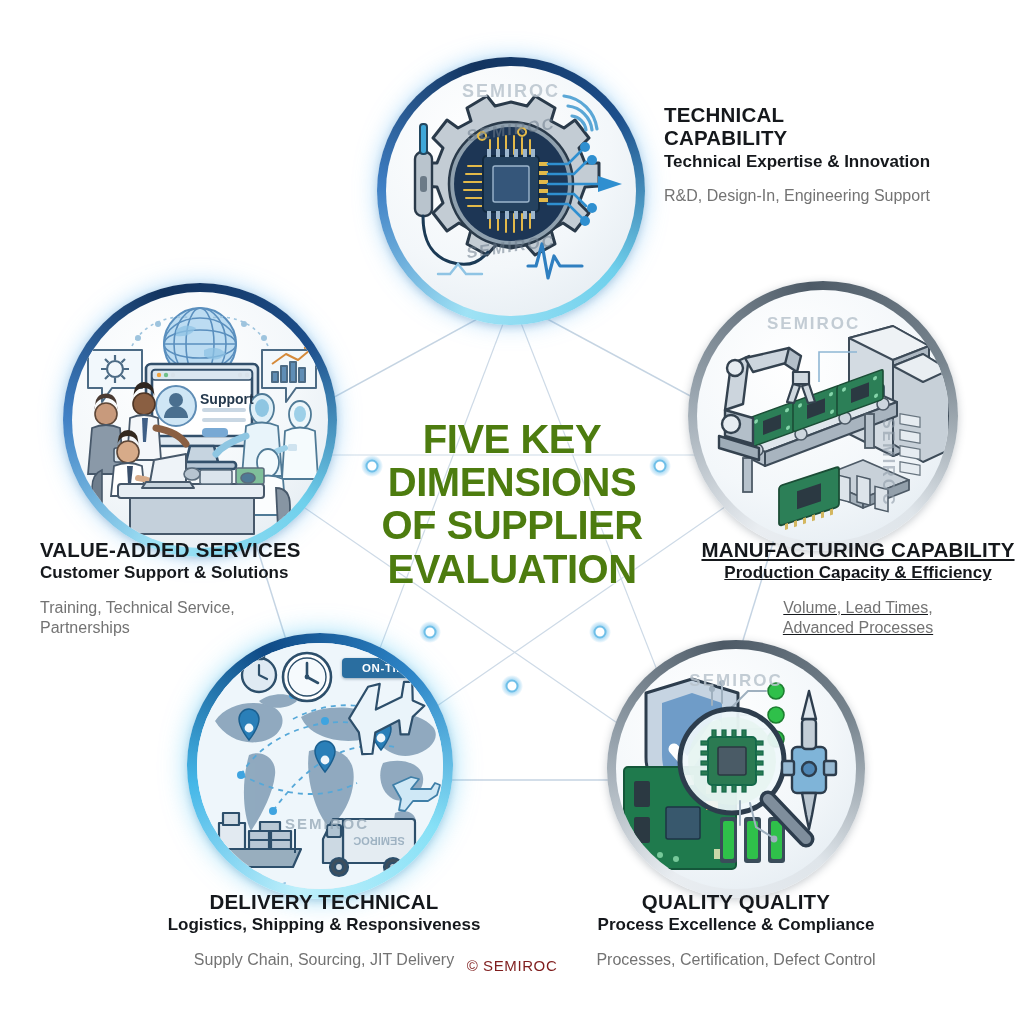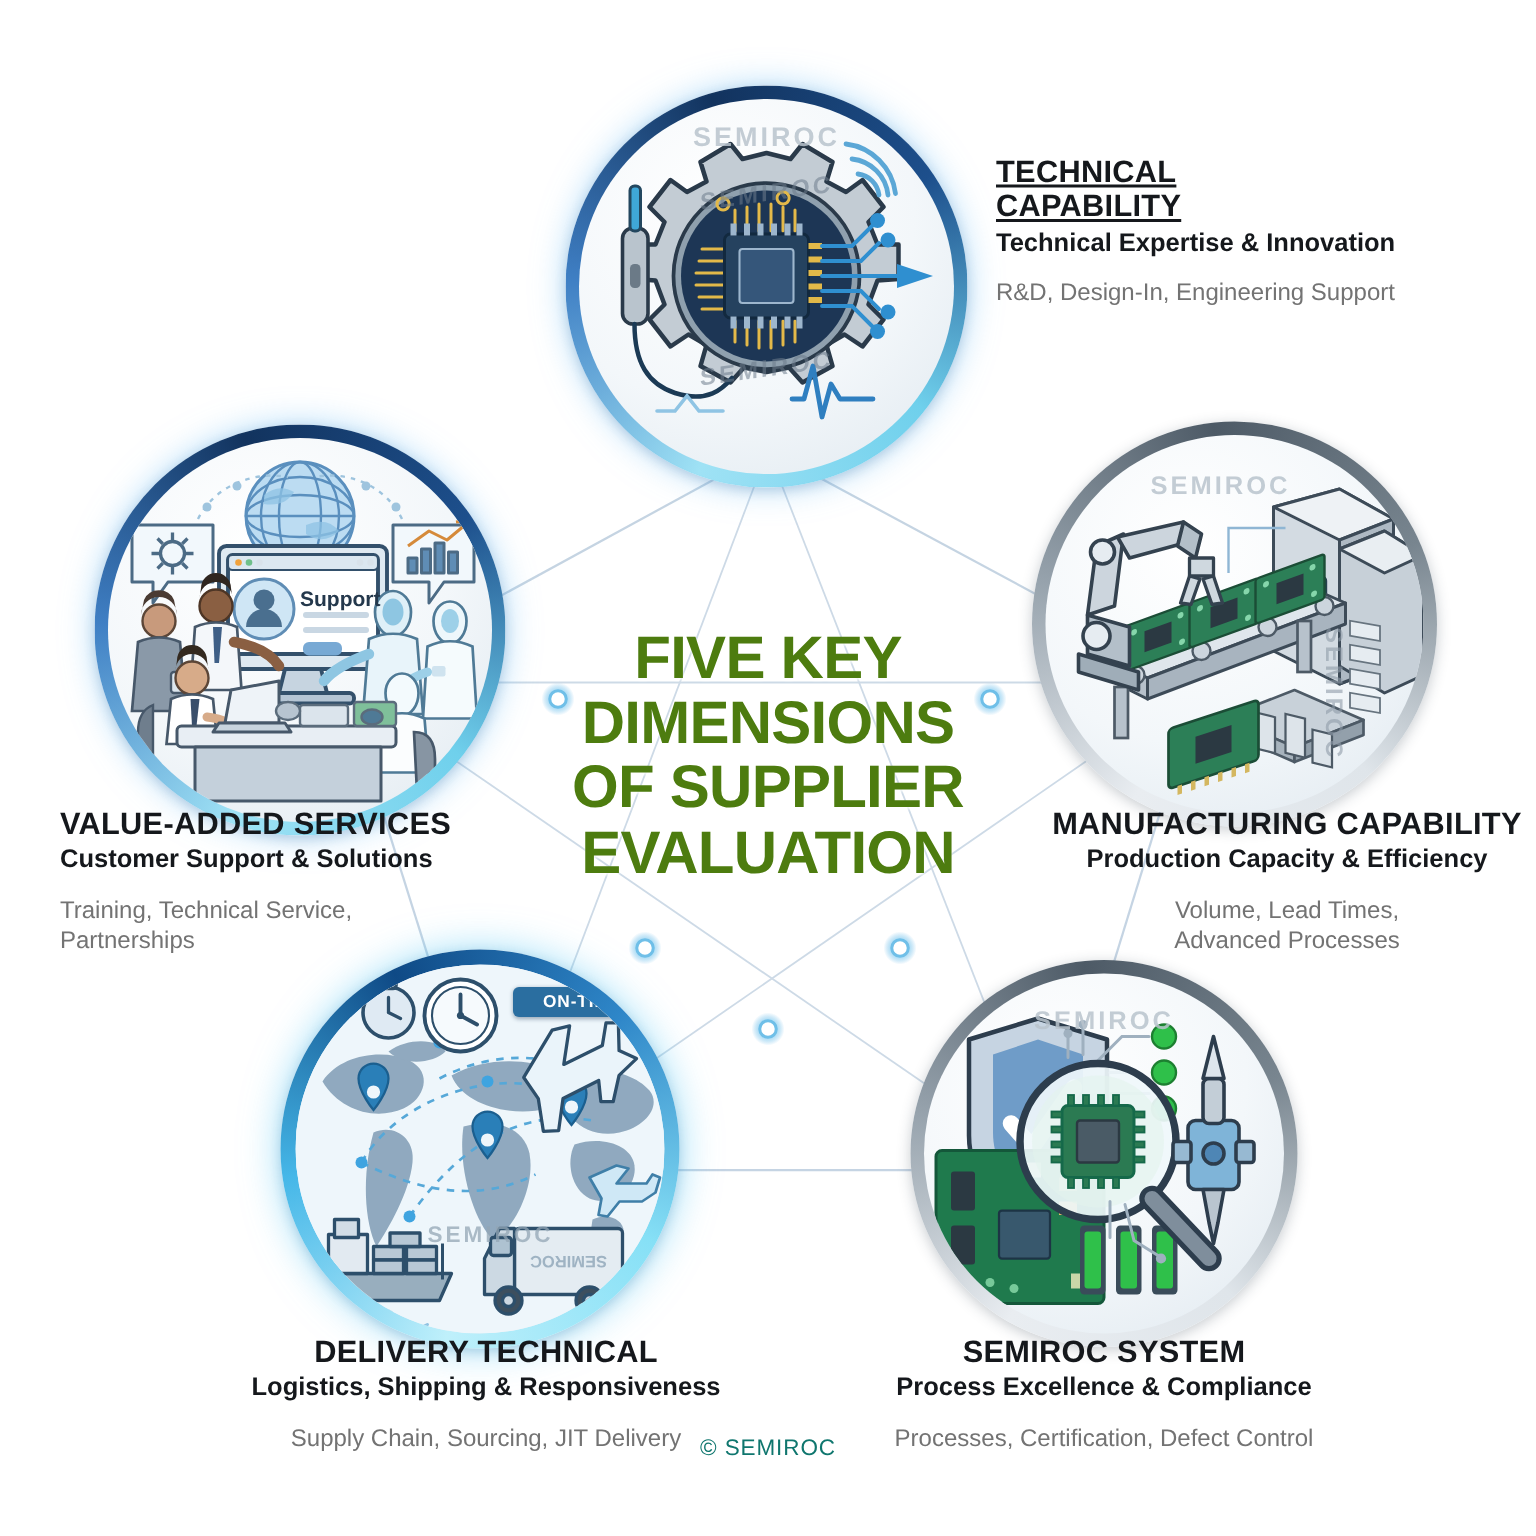--- a/index.html
+++ b/index.html
@@ -58,21 +58,21 @@
   }
 
   
   .label{position:absolute;color:#15181c;}
   .l-title{font-weight:bold;font-size:20.5px;line-height:1.14;letter-spacing:.2px;}
   .l-sub{font-weight:bold;font-size:17px;line-height:1.2;margin-top:2px;}
   .l-desc{font-size:16px;line-height:1.24;margin-top:14px;color:#737373;}
 
   .footer{
     position:absolute;left:0;right:0;top:957px;text-align:center;
-    color:#0f766e;font-size:15px;letter-spacing:.6px;
+    color:#7f1d1d;font-size:15px;letter-spacing:.6px;
   }
 
   
   .sv{position:absolute;inset:0;}
 </style>
 </head>
 <body>
 
 <div id="stage">
 
@@ -214,21 +214,21 @@
         <polyline points="142,200 150,200 156,178 162,212 168,190 174,200 196,200" fill="none" stroke="#2f7fc0" stroke-width="3.2" stroke-linejoin="round" stroke-linecap="round"></polyline>
         <polyline points="52,208 64,208 72,198 80,208 96,208" fill="none" stroke="#8fc4e4" stroke-width="2.4" stroke-linecap="round"></polyline>
       </svg>
       <div class="wm" style="left:50%;top:15px;transform:translateX(-50%);font-size:18px;">SEMIROC</div>
       <div class="wm" style="left:50%;top:55px;transform:translateX(-50%) skewY(-8deg);font-size:16px;color:#6d7d8c;opacity:.55;">SEMIROC</div>
       <div class="wm" style="left:50%;top:172px;transform:translateX(-50%) skewY(-8deg);font-size:16px;color:#6d7d8c;opacity:.55;">SEMIROC</div>
     </div>
   </div>
 
   <div class="label" style="left:664px;top:103px;width:340px;">
-    <div class="l-title" style="white-space:pre-line;text-decoration:underline;">TECHNICAL
+    <div class="l-title" style="white-space:pre-line;">TECHNICAL
 CAPABILITY</div>
     <div class="l-sub">Technical Expertise &amp; Innovation</div>
     <div class="l-desc" style="white-space:pre-line;">R&amp;D, Design-In, Engineering Support</div>
   </div>
 
   <div class="node ring-gray" style="left:688px;top:281px;width:270px;height:270px;">
     <div class="inner">
       <svg class="sv" viewBox="0 0 252 252">
 
         <g stroke="#3d4b58" stroke-width="2" stroke-linejoin="round">
@@ -335,21 +335,21 @@
           </g>
         </g>
 
         <path d="M122,92 L122,62 L160,62" fill="none" stroke="#8fb6d4" stroke-width="1.6"></path>
       </svg>
       <div class="wm" style="left:70px;top:24px;font-size:17px;">SEMIROC</div>
       <div class="wm" style="left:200px;top:128px;font-size:16px;transform:rotate(90deg);transform-origin:0 0;color:#8f9ca8;opacity:.6;">SEMIROC</div>
     </div>
   </div>
 
-  <div class="label" style="left:693px;top:538px;width:330px;text-align:center;">
+  <div class="label" style="left:693px;top:538px;width:330px;text-align:center;text-decoration:underline;">
     <div class="l-title">MANUFACTURING CAPABILITY</div>
     <div class="l-sub">Production Capacity &amp; Efficiency</div>
     <div class="l-desc" style="white-space:pre-line;">Volume, Lead Times,
 Advanced Processes</div>
   </div>
 
   <div class="node ring-gray" style="left:607px;top:640px;width:258px;height:258px;">
     <div class="inner">
       <svg class="sv" viewBox="0 0 240 240">
 
@@ -447,21 +447,21 @@
         <g stroke="#9fb0bf" stroke-width="2" fill="none" stroke-linecap="round">
           <path d="M124,152 L124,176 M134,154 L140,178 L156,188"></path>
         </g>
         <circle cx="158" cy="190" r="3.4" fill="#9fb0bf"></circle>
       </svg>
       <div class="wm" style="left:50%;top:22px;transform:translateX(-50%);font-size:17px;">SEMIROC</div>
     </div>
   </div>
 
   <div class="label" style="left:560px;top:890px;width:352px;text-align:center;">
-    <div class="l-title">SEMIROC SYSTEM</div>
+    <div class="l-title">QUALITY QUALITY</div>
     <div class="l-sub">Process Excellence &amp; Compliance</div>
     <div class="l-desc">Processes, Certification, Defect Control</div>
   </div>
 
   <div class="node ring-cyan" style="left:187px;top:633px;width:266px;height:266px;">
     <div class="inner">
       <svg class="sv" viewBox="0 0 246 246">
         <rect width="246" height="246" fill="#eef6fb"></rect>
 
         <g fill="#7f9cb4" opacity=".85">

